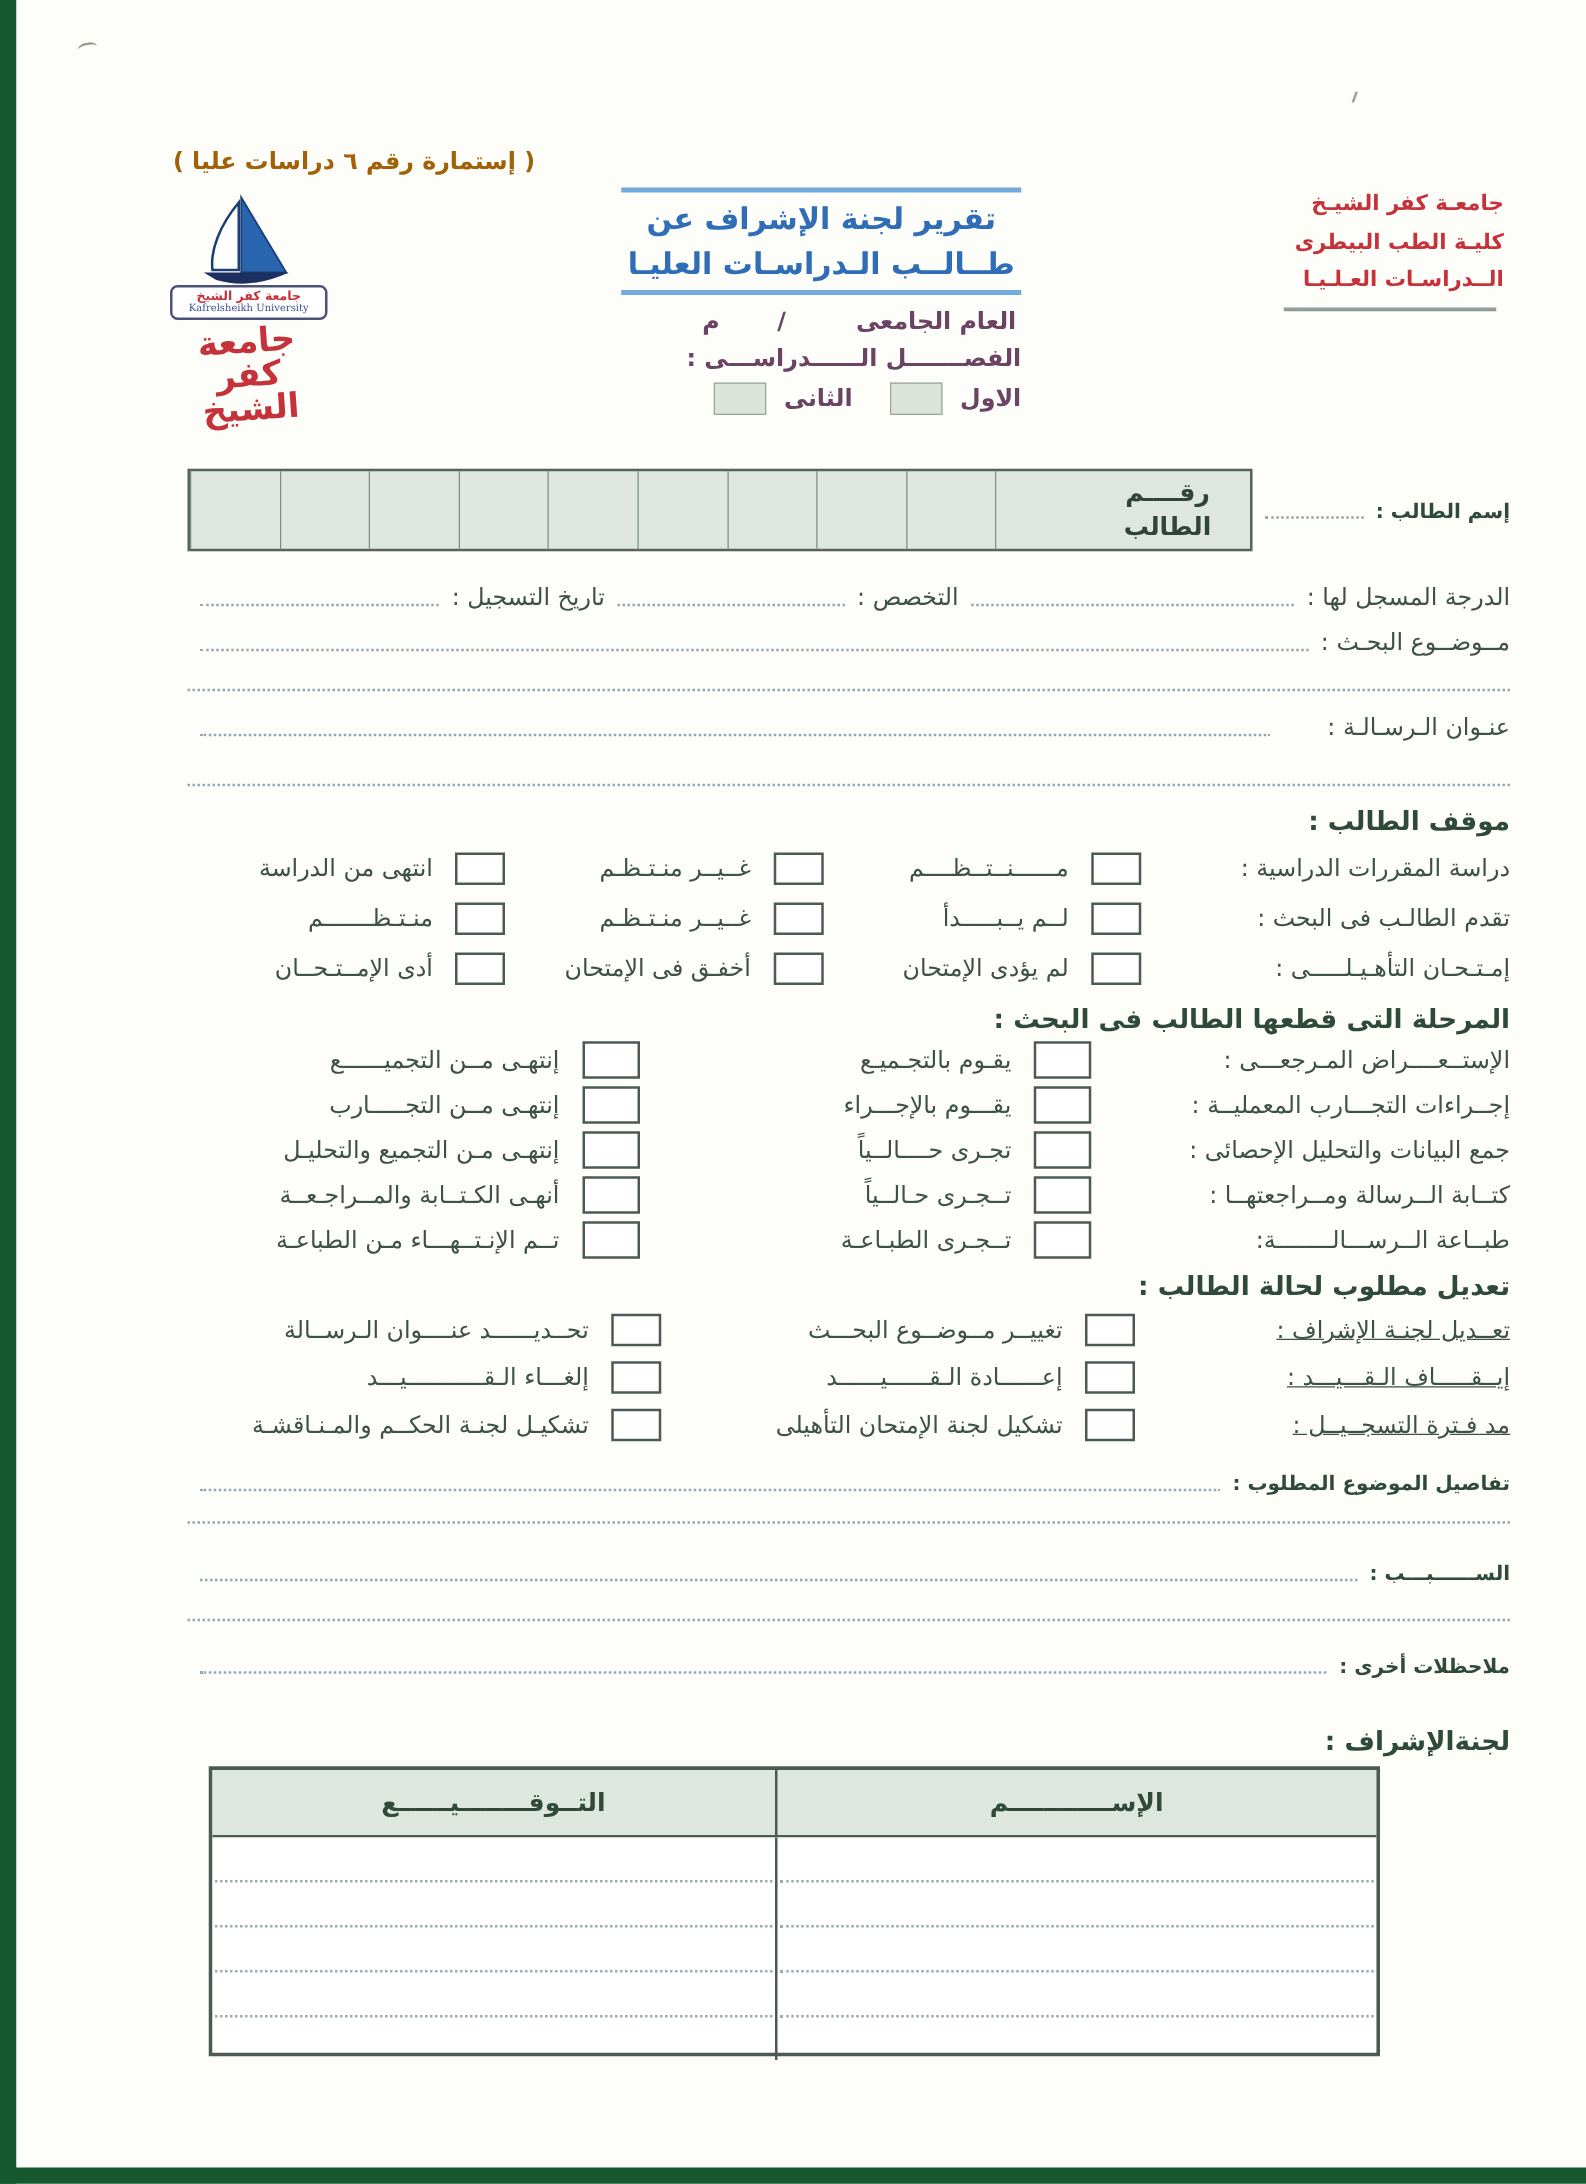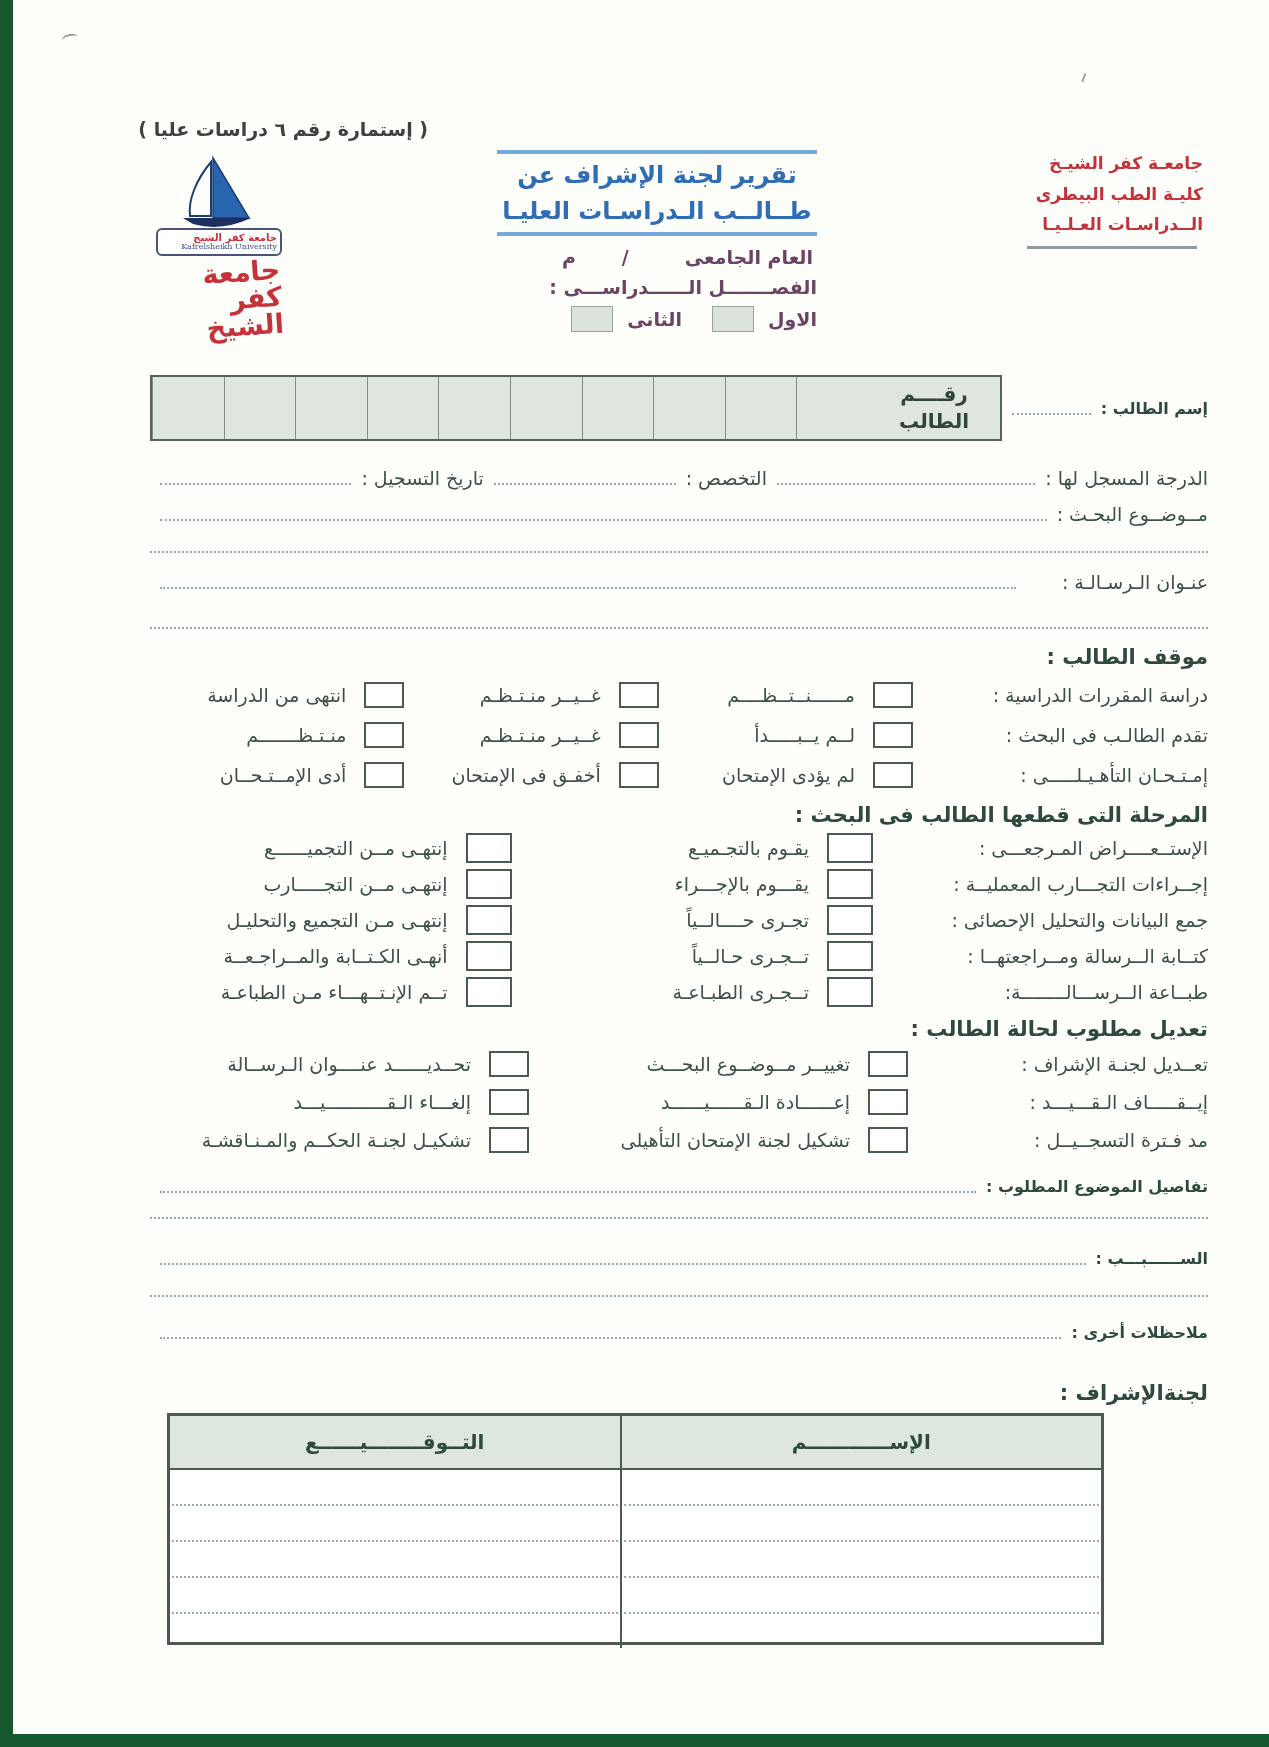--- a/index.html
+++ b/index.html
@@ -14,24 +14,24 @@
   .edge-left{position:absolute;left:0;top:0;width:13px;height:100%;background:#17592f;}
   .edge-bottom{position:absolute;left:0;bottom:0;width:100%;height:13px;background:#17592f;}
   
   .artifact{position:absolute;}
   .a1{top:34px;left:62px;width:16px;height:7px;border-top:2px solid #9a9a92;border-radius:50%;transform:rotate(-12deg);}
   .a2{top:72px;left:1076px;width:7px;height:9px;border-right:2px solid #9aa39b;transform:rotate(20deg);}
   .a3{top:1614px;left:322px;width:26px;height:4px;background:#5b5f58;transform:rotate(-6deg);box-shadow:0 6px 0 -1px #8e928a;}
 
   
   .form-note{position:absolute;top:118px;left:160px;width:268px;text-align:center;
-    color:#404040;font-size:19px;font-weight:bold;white-space:nowrap;}
-
-  
-  .logo{position:absolute;top:154px;left:156px;width:126px;text-align:right;}
+    color:#a16207;font-size:19px;font-weight:bold;white-space:nowrap;}
+
+  
+  .logo{position:absolute;top:154px;left:136px;width:126px;text-align:center;}
   .logo svg{display:block;margin:0 auto;}
   .logo-plate{border:2px solid #4d5378;border-radius:6px;background:#fff;padding:2px 3px;margin-top:-4px;}
   .logo-plate .ar{color:#c5323a;font-size:10px;font-weight:bold;line-height:1.1;white-space:nowrap;}
   .logo-plate .en{color:#3a4f8c;font-size:8px;font-family:"DejaVu Serif",serif;line-height:1.1;white-space:nowrap;}
   .logo-callig{margin-top:4px;color:#c5323a;font-size:27px;font-weight:bold;line-height:1.0;transform:rotate(-4deg);}
 
   
   .hdr-right{position:absolute;top:148px;right:66px;width:200px;text-align:right;
     color:#c5323a;font-weight:bold;font-size:17px;line-height:1.8;}
   .hdr-underline{margin-top:6px;margin-right:4px;width:170px;height:0;border-bottom:3px solid #8f9c9a;margin-left:auto;margin-right:6px;}
@@ -72,21 +72,21 @@
   .opt{flex:1;display:flex;align-items:center;}
   .cb{width:40px;height:26px;border:2px solid #4b5b51;background:#fff;display:inline-block;flex:none;margin-left:18px;box-sizing:border-box;}
   .cb-lg{width:46px;height:30px;}
   .opt .word{white-space:nowrap;font-size:19px;color:#3e5147;}
   .status-row{margin-top:12px;height:28px;}
   .status-row .row-label{width:295px;flex:none;}
   .stage-row{margin-top:6px;height:30px;}
   .stage-row .row-label{width:335px;flex:none;}
   .stage-row .opt{padding-left:8px;}
   .mod-row{margin-top:8px;height:30px;}
-  .mod-row .row-label{width:300px;flex:none;}
+  .mod-row .row-label{width:300px;flex:none;text-decoration:underline;}
 
   
   .ctable{margin-top:8px;margin-right:104px;width:937px;border:3px solid #4b5b51;box-sizing:border-box;}
   .c-head{display:grid;grid-template-columns:51.5% 48.5%;height:52px;background:#dde7df;border-bottom:2px solid #4b5b51;}
   .c-head > div{display:flex;align-items:center;justify-content:center;font-size:20px;font-weight:bold;color:#2f4a3b;}
   .c-head > :nth-child(2){border-left:0;border-right:2px solid #4b5b51;}
   .c-body{display:grid;grid-template-columns:51.5% 48.5%;height:172px;background:#fff;}
   .c-body > :nth-child(2){border-right:2px solid #4b5b51;}
   .c-cell{padding-top:0;}
   .wline{height:34px;border-bottom:2px dotted #9aabb2;margin:0 2px;}

